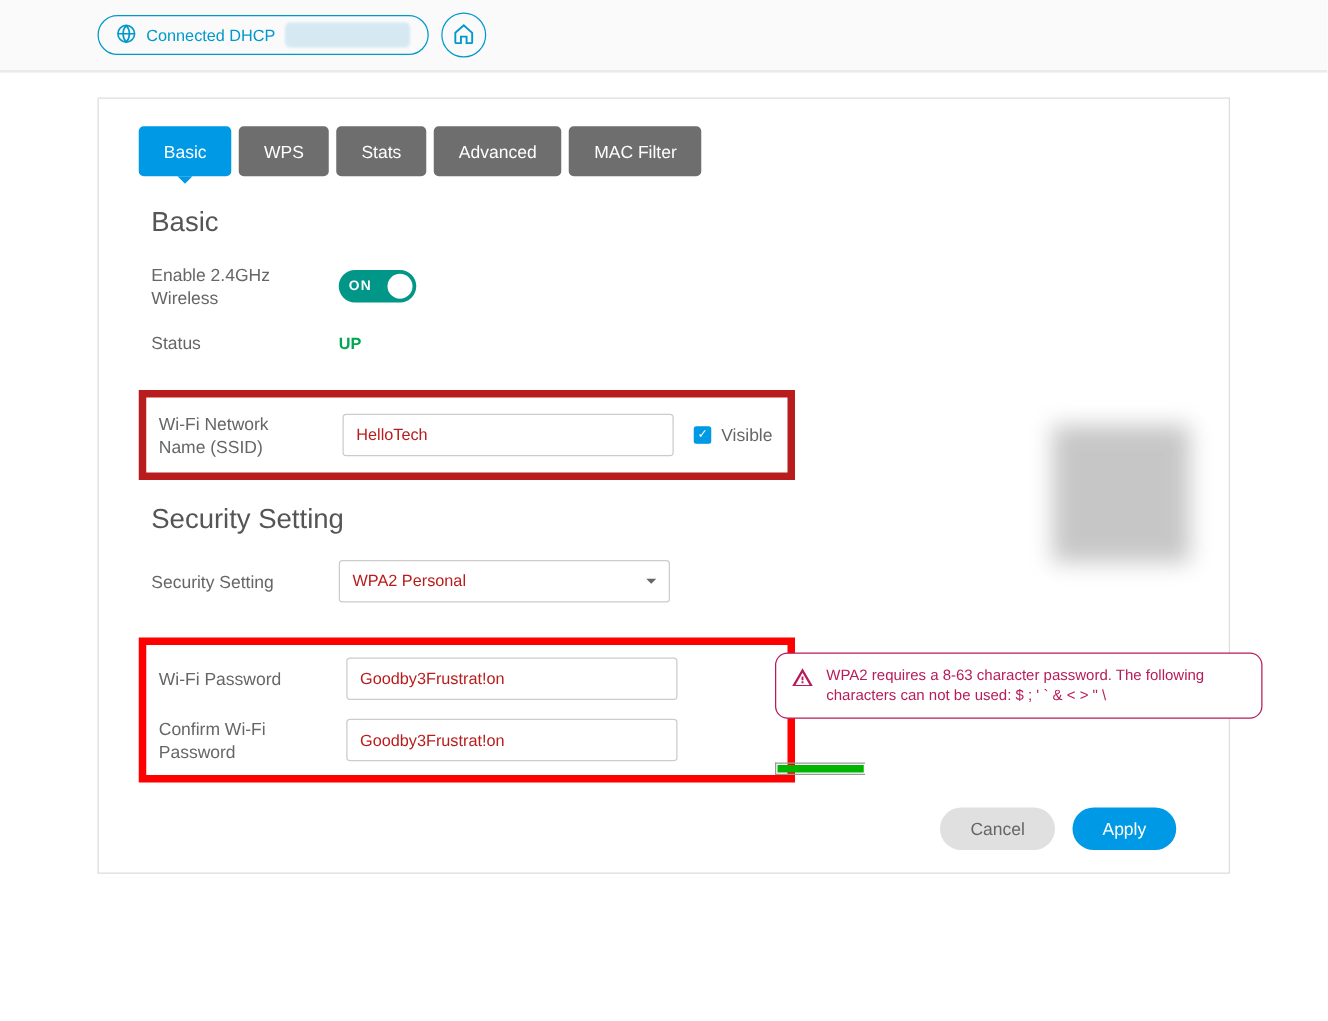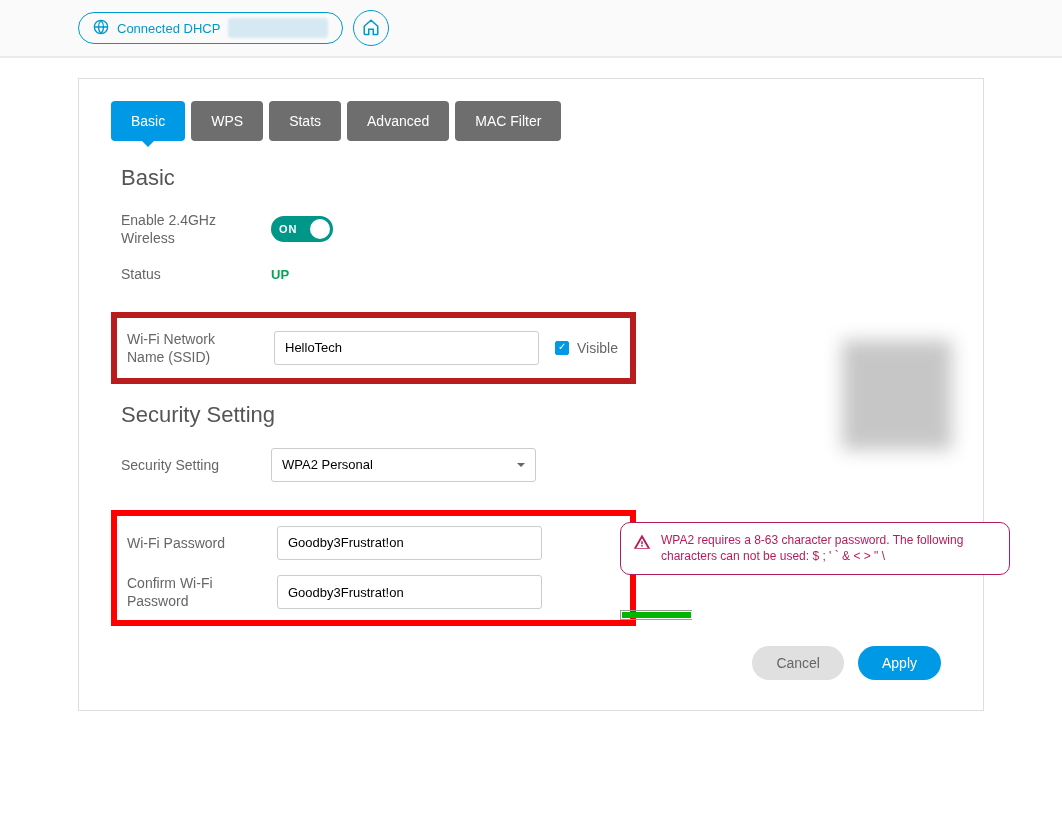--- a/index.html
+++ b/index.html
@@ -55,21 +55,21 @@
       justify-content: center;
       color: #0099cc;
     }
     .home-badge svg { width: 18px; height: 18px; }
     .globe-icon svg { width: 16px; height: 16px; }
 
     .panel {
       margin: 20px 78px 30px 78px;
       border: 1px solid #ddd;
       background: #fff;
-      padding: 22px 32px 30px 32px;
+      padding: 22px 32px 18px 32px;
     }
 
     .tabs {
       display: flex;
       gap: 6px;
       margin-bottom: 24px;
     }
     .tab {
       background: #6e6e6e;
       color: #fff;
@@ -150,21 +150,21 @@
       color: #00a651;
       font-weight: bold;
       font-size: 13px;
     }
 
     .text-input, .select-input {
       border: 1px solid #ccc;
       border-radius: 3px;
       padding: 8px 10px;
       font-size: 13px;
-      color: #000000;
+      color: #b91c1c;
       width: 265px;
       height: 34px;
       background: #fff;
     }
     .select-input {
       width: 170px;
       position: relative;
       display: flex;
       align-items: center;
       justify-content: space-between;

